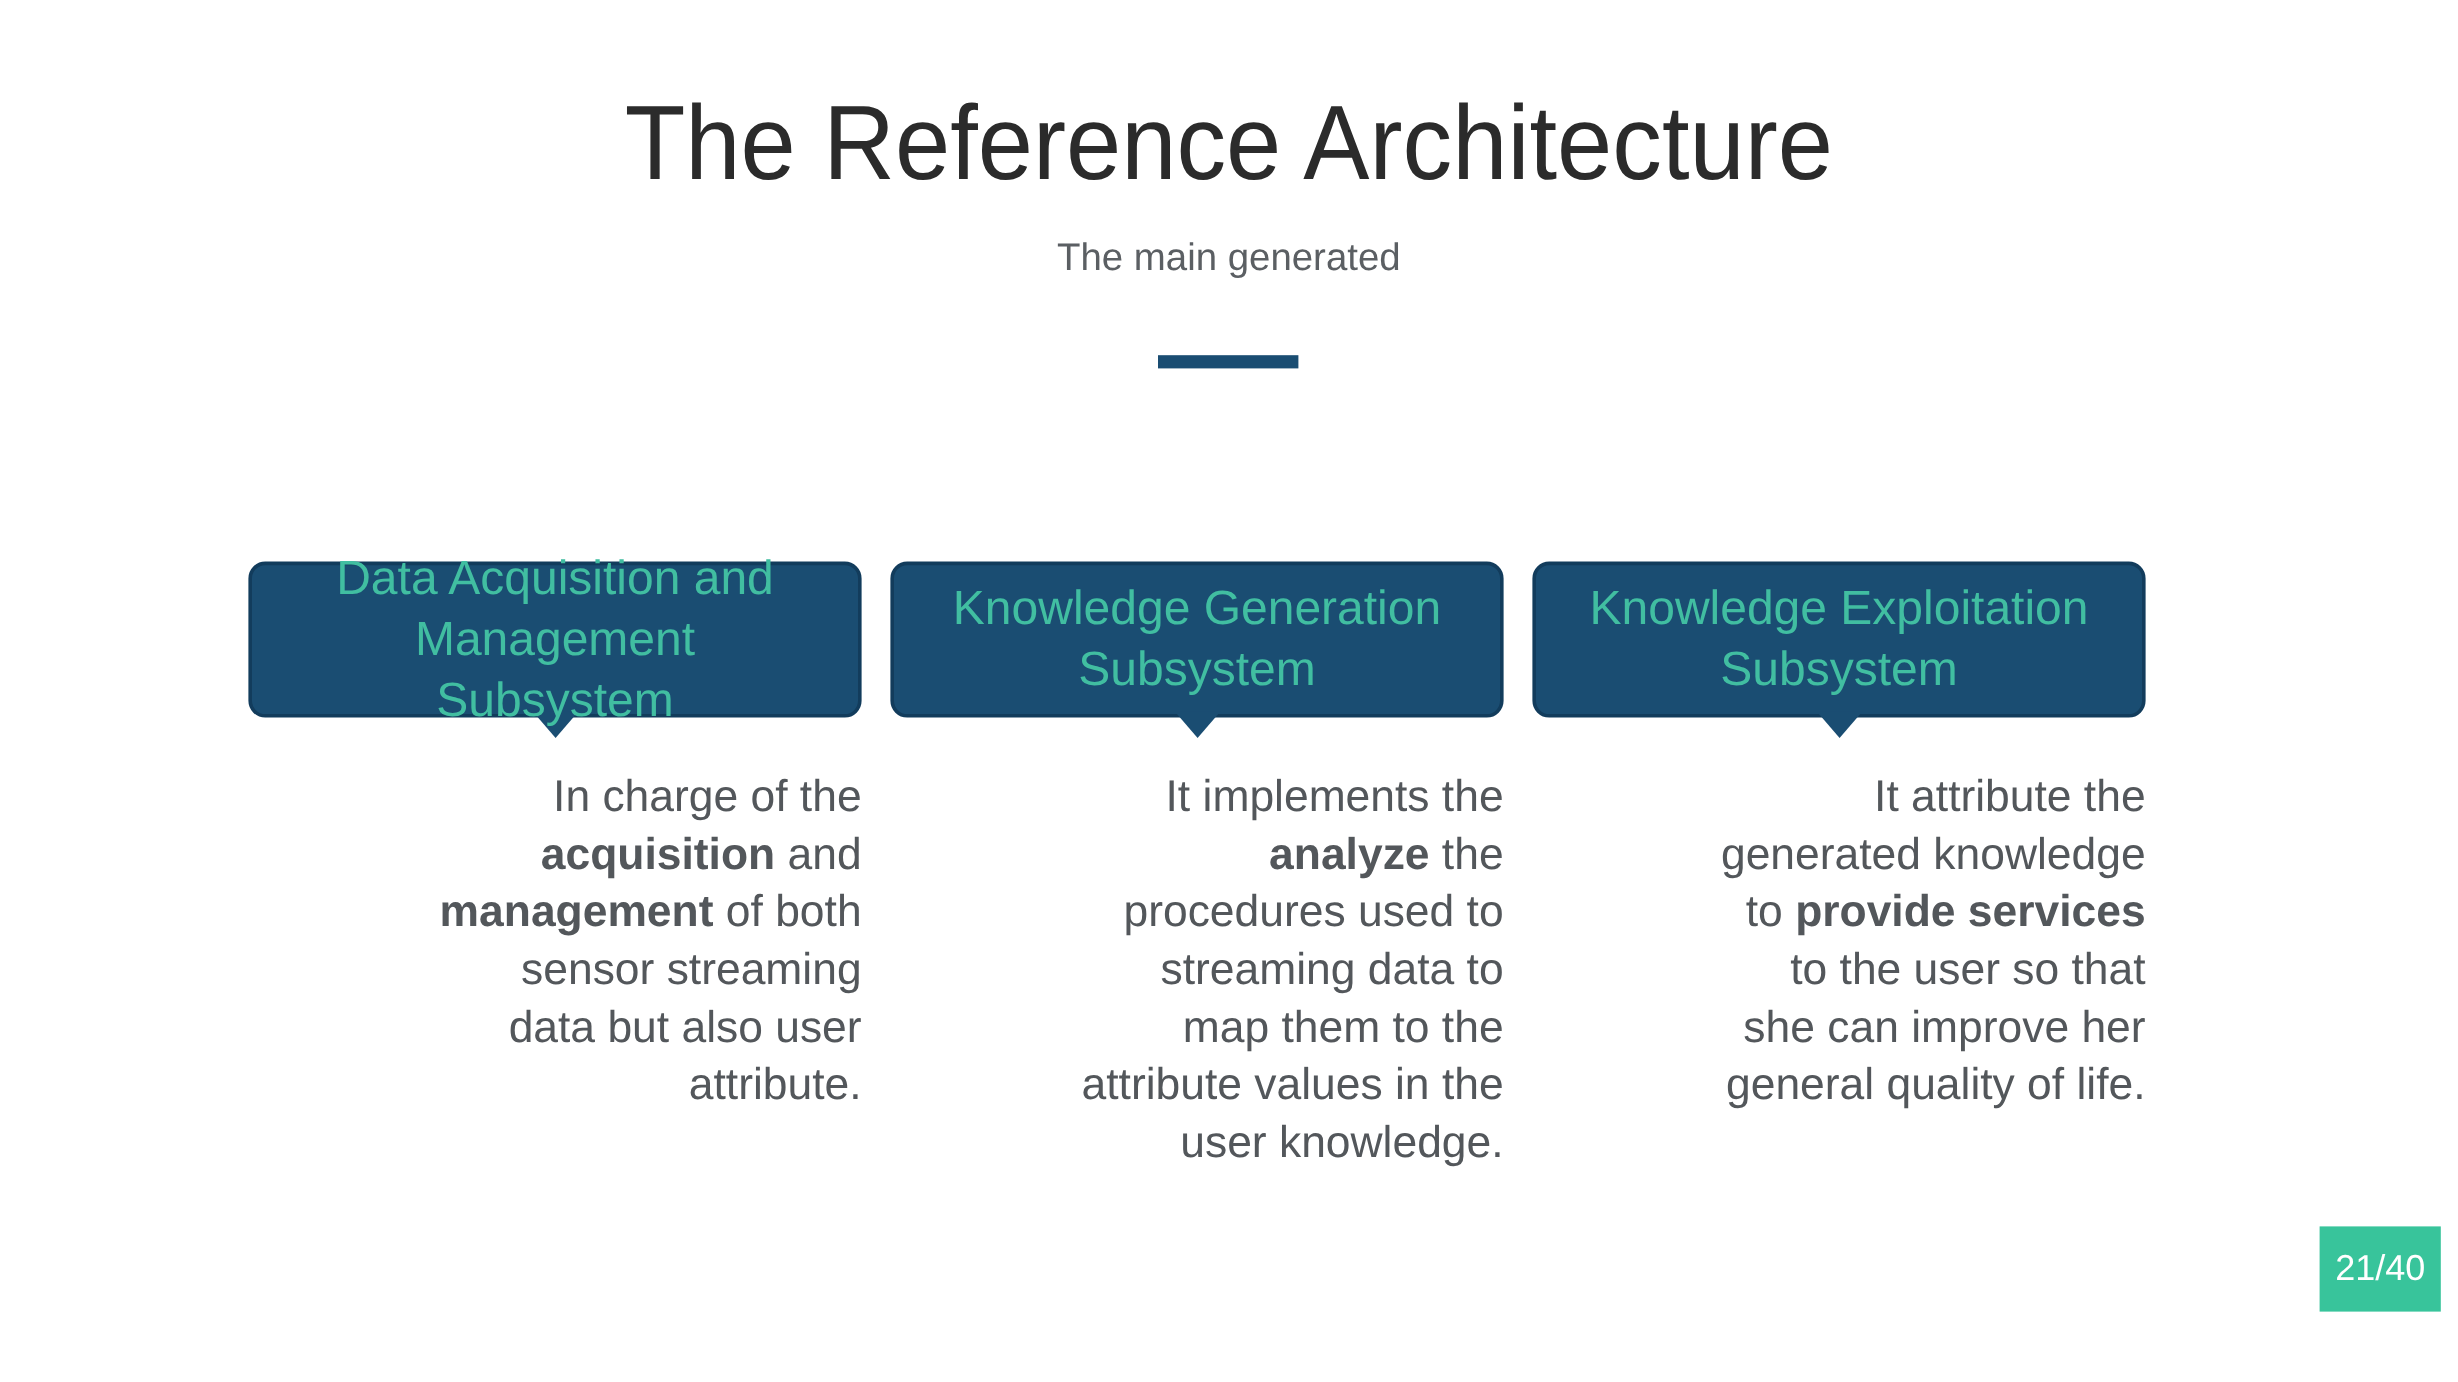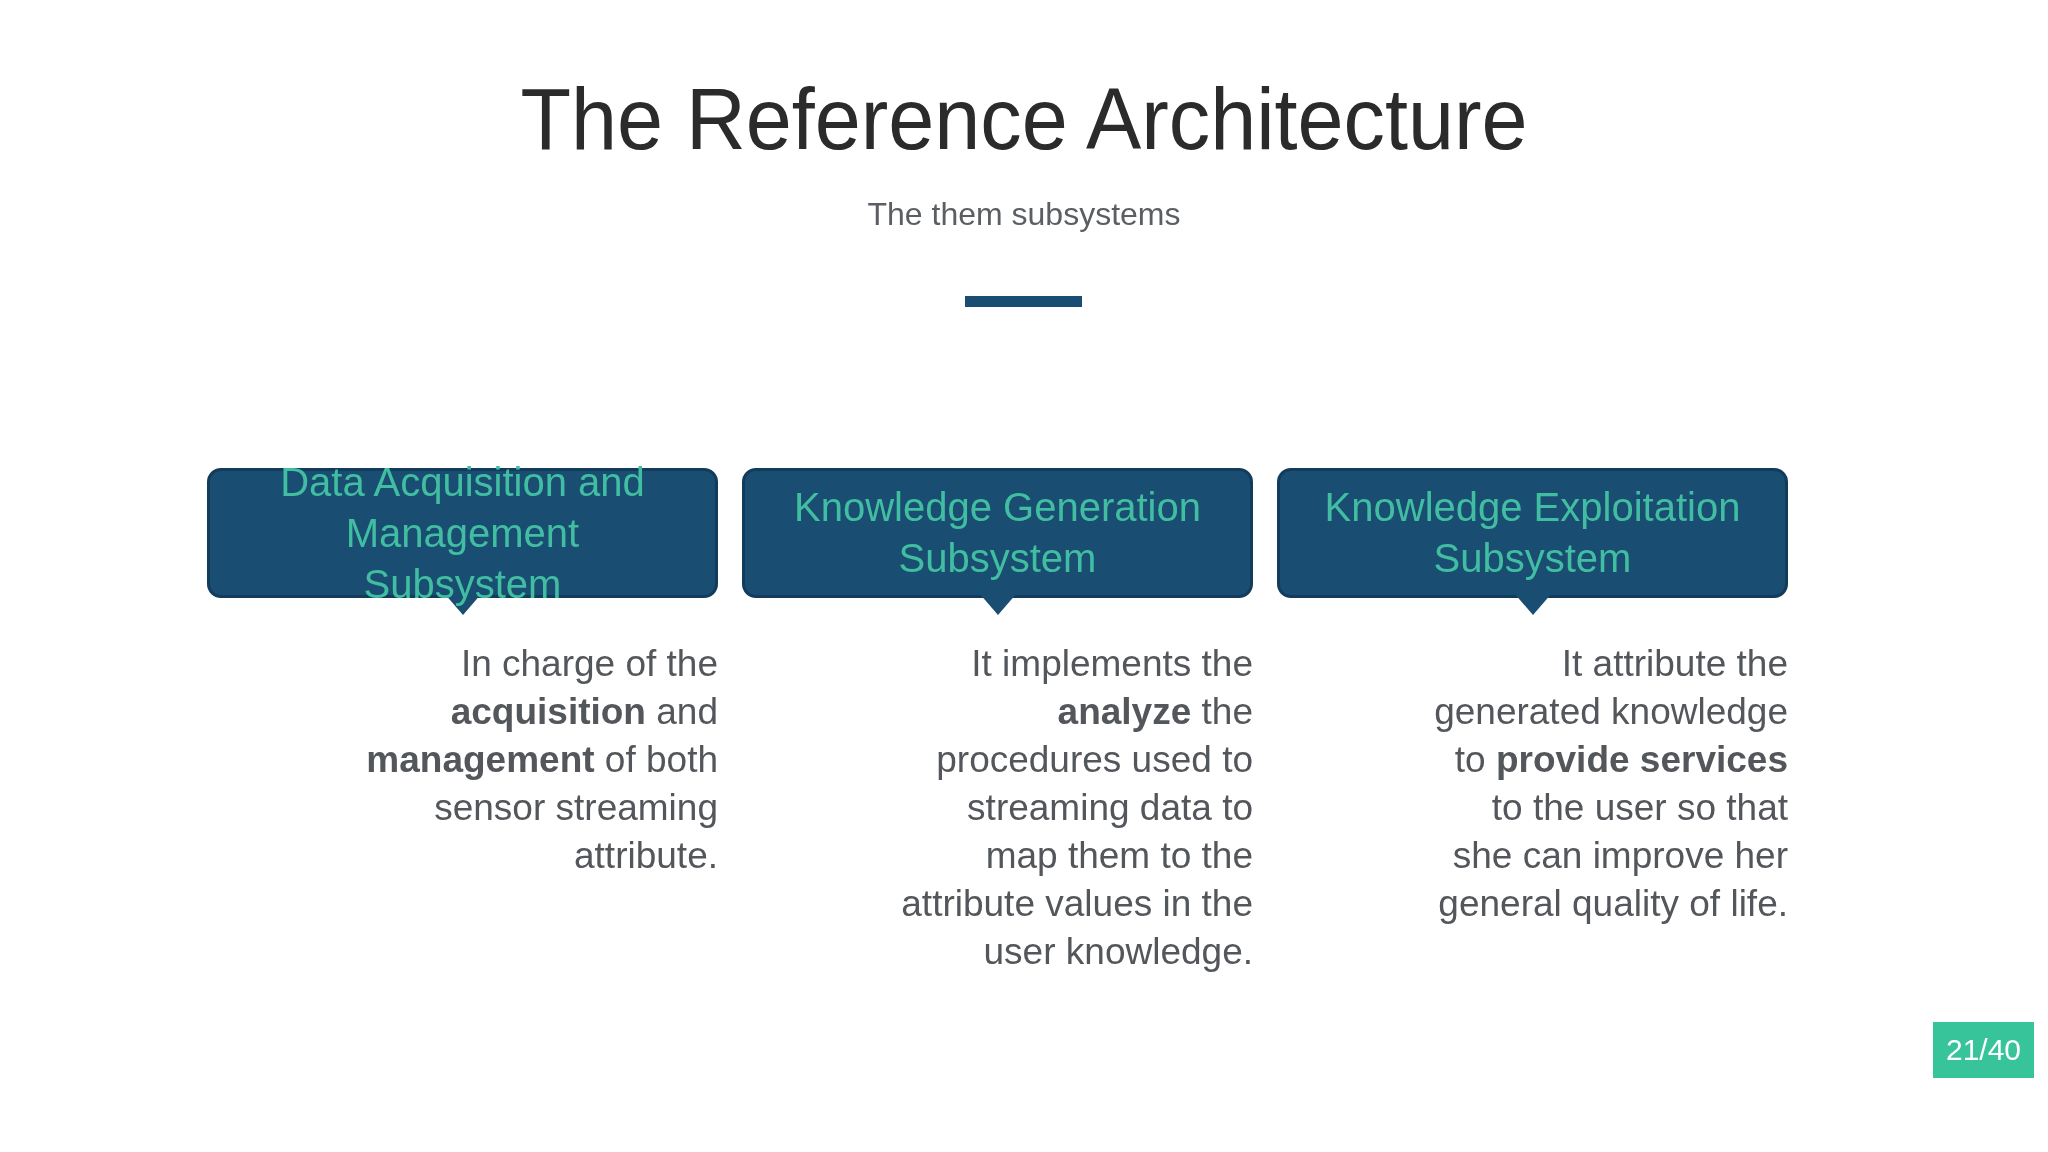--- a/index.html
+++ b/index.html
@@ -78,49 +78,50 @@
   .description{
     margin-top:42px;
     text-align:right;
     font-size:37px;line-height:48px;
     color:var(--body-text);
   }
   .body-line{white-space:nowrap;}
   .description .b{font-weight:bold;}
   .page-badge{
     position:absolute;left:1933px;top:1022px;
-    width:101px;height:56px;
+    width:101px;height:71px;
     background:var(--badge-green);
     color:#ffffff;
     font-size:30px;
     display:flex;align-items:center;justify-content:center;
   }
 </style>
 </head>
 <body>
 
 <div class="slide">
   <div class="title">The Reference Architecture</div>
-  <div class="subtitle">The them subsystems</div>
+  <div class="subtitle">The main generated</div>
   <div class="divider"></div>
 
   <div class="columns">
   <div class="column">
     <div class="bubble">
       <div class="bubble-heading">
             <div>Data Acquisition and</div>
             <div>Management</div>
             <div>Subsystem</div>
           </div>
     </div>
     <div class="description">
           <div class="body-line"><span>In charge of the</span></div>
           <div class="body-line"><span class="b">acquisition</span><span> and</span></div>
           <div class="body-line"><span class="b">management</span><span> of both</span></div>
           <div class="body-line"><span>sensor streaming</span></div>
+          <div class="body-line"><span>data but also user</span></div>
           <div class="body-line"><span>attribute.</span></div>
         </div>
   </div>
 
   <div class="column">
     <div class="bubble">
       <div class="bubble-heading">
             <div>Knowledge Generation</div>
             <div>Subsystem</div>
           </div>

